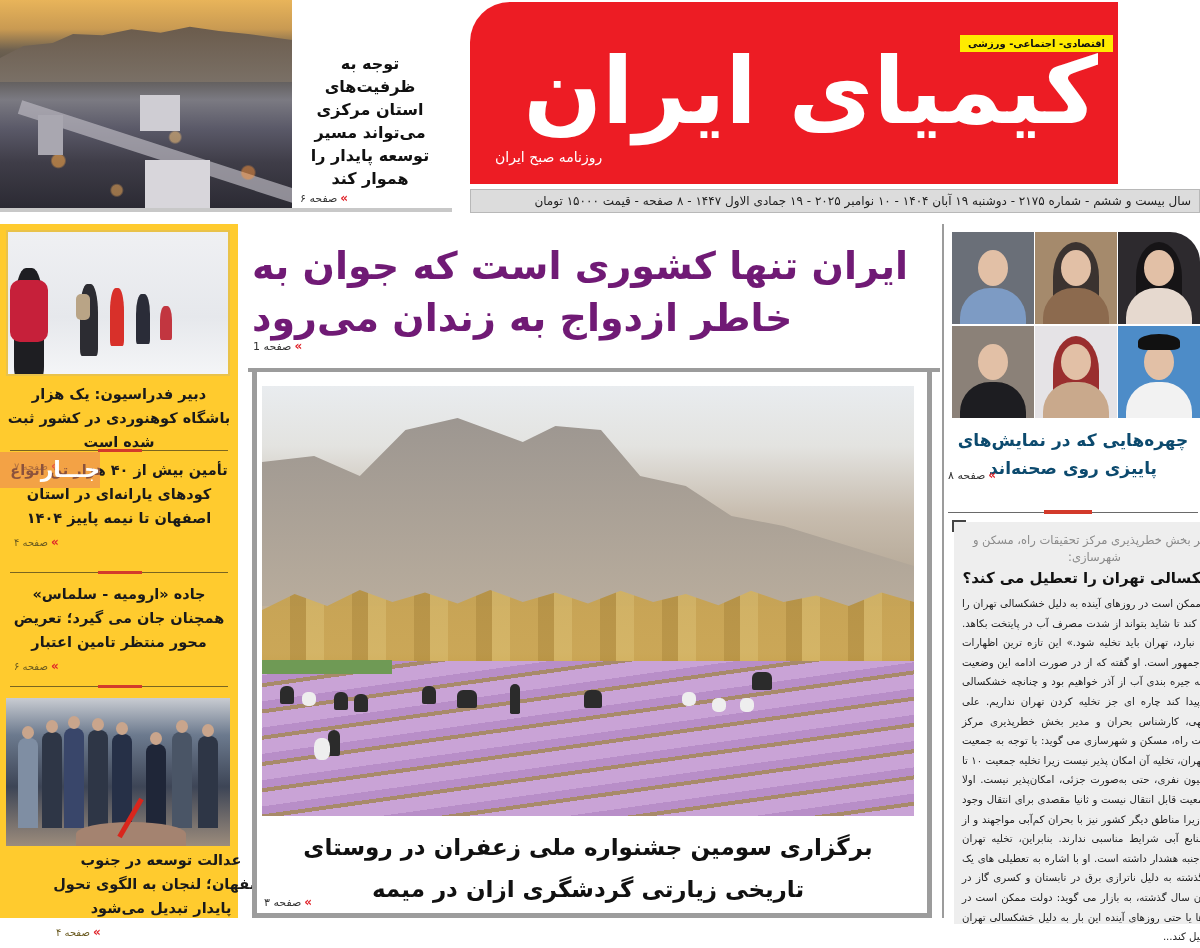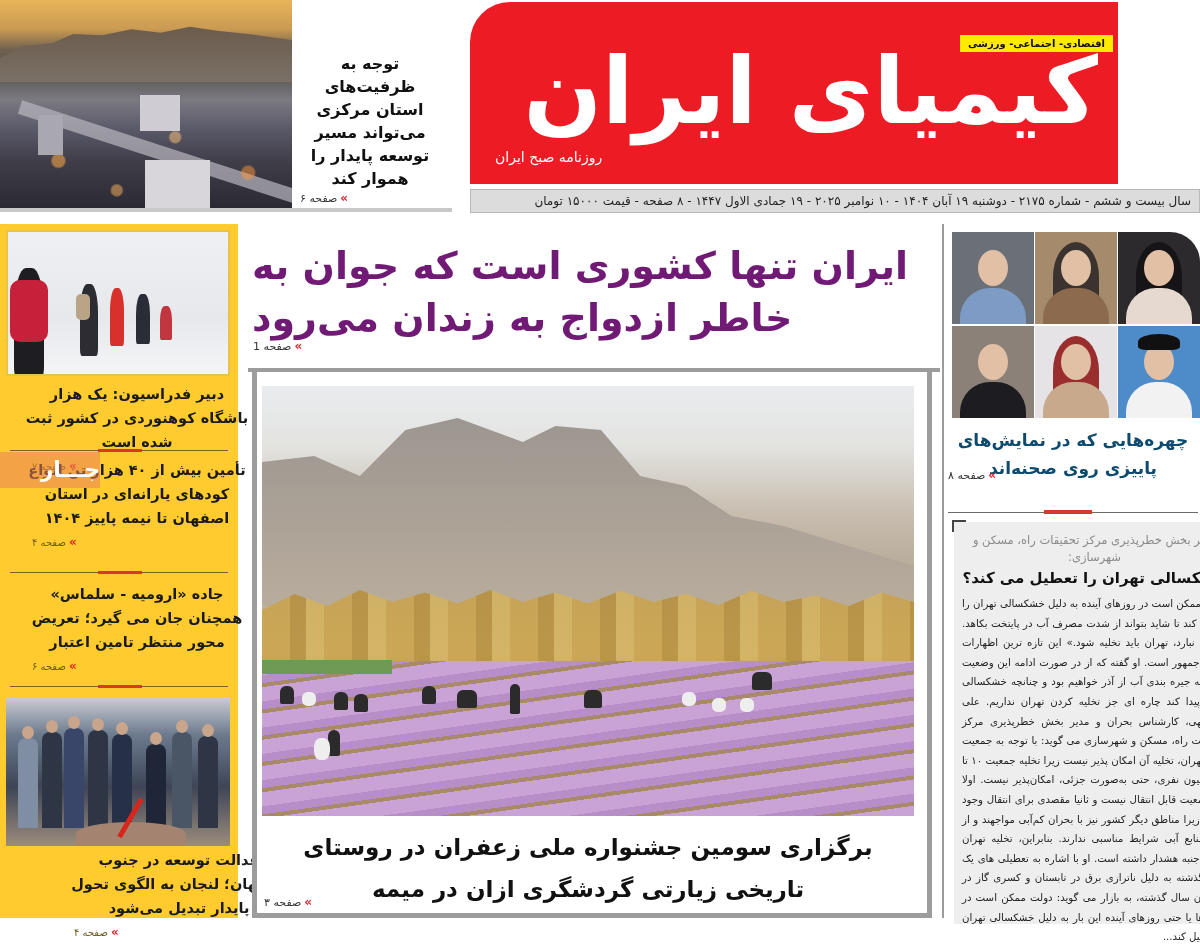--- a/index.html
+++ b/index.html
@@ -36,21 +36,21 @@
   .masthead .subtitle { position: absolute; left: 25px; top: 147px; color: #ffffff; font-size: 14px; }
   .dateline { position: absolute; left: 470px; top: 189px; width: 730px; height: 24px; background: #dcdcdc;
     border: 1px solid #b8b8b8; font-size: 12px; line-height: 22px; padding: 0 8px; color: #222; white-space: nowrap; overflow: hidden; }
 
   
   .left-col { position: absolute; left: 0; top: 224px; width: 238px; height: 694px; background: #ffcb2e; }
   .left-col .photo-snow { position: absolute; left: 6px; top: 6px; width: 224px; height: 146px;
     border: 2px solid #e9c24a;
     background: linear-gradient(180deg, #eff0f3 0%, #e6e8ec 60%, #f4f5f7 100%); overflow: hidden; }
   .hiker { position:absolute; border-radius: 40% 40% 10% 10%; }
-  .left-item { position: absolute; left: 24px; width: 226px; text-align: center; font-weight: bold; font-size: 14.5px; line-height: 24px; color: #1a1a1a; }
+  .left-item { position: absolute; left: 6px; width: 226px; text-align: center; font-weight: bold; font-size: 14.5px; line-height: 24px; color: #1a1a1a; }
   .left-item .page-ref { display:block; text-align: left; padding-left: 8px; margin-top: 0; font-size: 10px; color:#6a5a20; }
   .left-divider { position: absolute; left: 10px; width: 218px; height: 1px; background: #7a6520; }
   .left-divider::after { content:""; position:absolute; left: 88px; top: -1px; width: 44px; height: 3px; background: #d33a2b; }
   .watermark { position:absolute; left:0; top:452px; width:100px; height:36px; background: rgba(233,130,90,.55);
     color:#fff; font-weight:bold; font-size:22px; line-height:36px; }
   .left-col .photo-men { position: absolute; left: 6px; top: 474px; width: 224px; height: 148px;
     background: linear-gradient(180deg,#c9ccd2 0%, #6c7a8e 25%, #3d4556 60%, #9c8c7c 100%); overflow: hidden; }
   .man { position:absolute; bottom:18px; width:20px; background:#2e3646; border-radius: 8px 8px 0 0; }
   .man::before { content:""; position:absolute; top:-12px; left:4px; width:12px; height:13px; border-radius:50%; background:#c9a58c; }
   .soil { position:absolute; left:70px; bottom:0; width:110px; height:24px; background:#a48370; border-radius: 50% 50% 0 0; }

